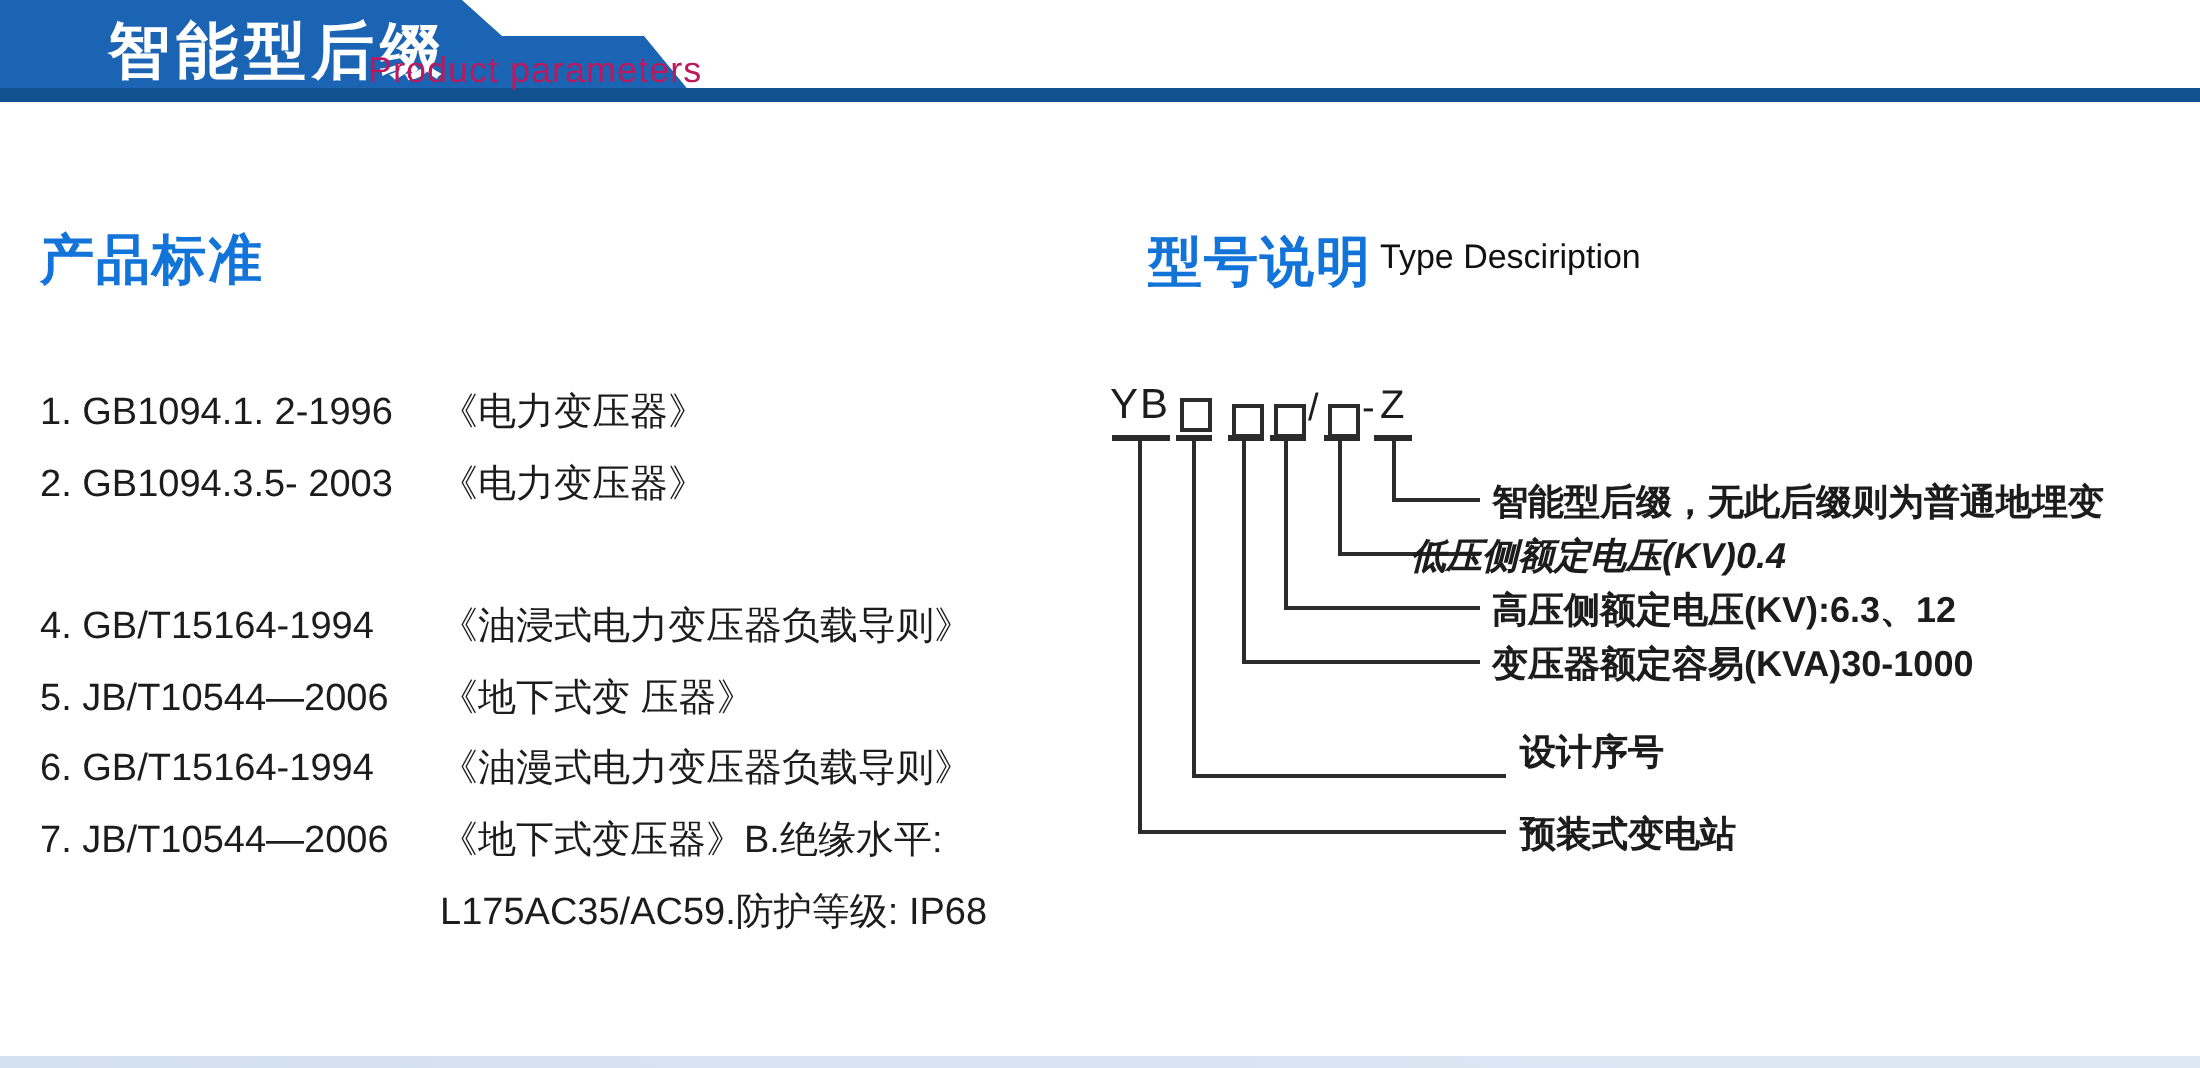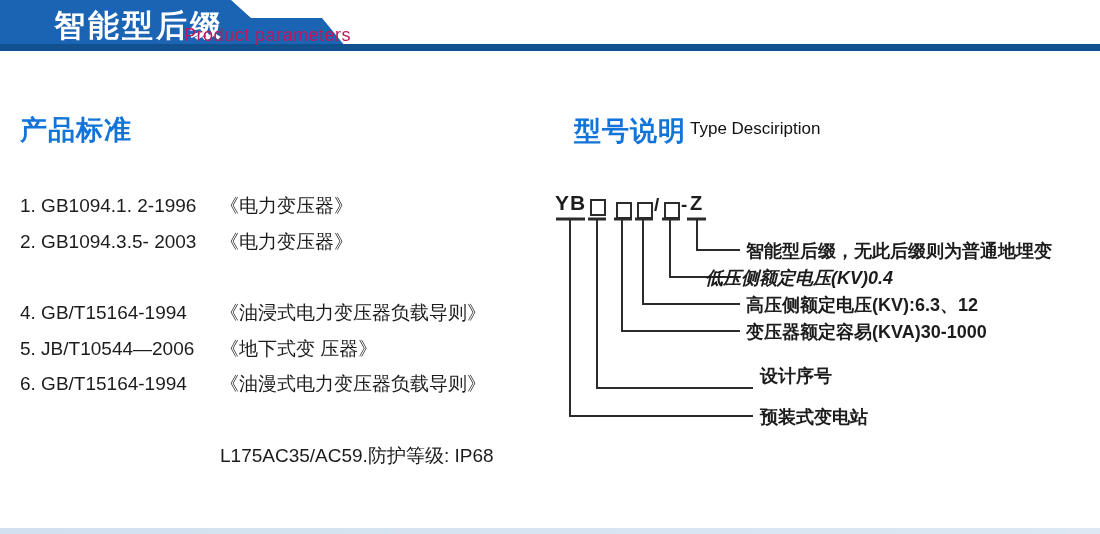--- a/index.html
+++ b/index.html
@@ -31,21 +31,21 @@
   .h-en{position:absolute;font-size:17px;color:#111111;}
   #std-zh{left:20px;top:112px;}
   #std-en{left:146px;top:122px;}
   #type-zh{left:574px;top:113px;}
   #type-en{left:690px;top:119px;text-align:center;}
   
   .std-row{position:absolute;left:20px;width:540px;font-size:19px;white-space:nowrap;}
   .std-code{display:inline-block;width:200px;}
   
   .diagram-svg{position:absolute;left:0;top:0;width:1100px;height:534px;pointer-events:none;}
-  .code-el{position:absolute;font-weight:bold;color:#1d1d1d;}
+  .code-el{position:absolute;font-weight:normal;color:#1d1d1d;}
   .code-box{position:absolute;width:12px;height:13px;border:2px solid #2b2b2b;background:#fff;}
   .dg-label{position:absolute;font-size:18px;font-weight:bold;color:#1c1c1c;white-space:nowrap;}
   
   .bottom-strip{
     position:absolute;left:0;bottom:0;width:1100px;height:6px;
     background:linear-gradient(to right,#d3e0ef,#dde8f4);
   }
 </style>
 </head>
 <body>
@@ -68,20 +68,23 @@
     <span class="std-code">2. GB1094.3.5- 2003</span><span class="std-title">《电力变压器》</span>
   </div>
   <div class="std-row" style="top:300px">
     <span class="std-code">4. GB/T15164-1994</span><span class="std-title">《油浸式电力变压器负载导则》</span>
   </div>
   <div class="std-row" style="top:336px">
     <span class="std-code">5. JB/T10544—2006</span><span class="std-title">《地下式变 压器》</span>
   </div>
   <div class="std-row" style="top:371px">
     <span class="std-code">6. GB/T15164-1994</span><span class="std-title">《油漫式电力变压器负载导则》</span>
+  </div>
+  <div class="std-row" style="top:407px">
+    <span class="std-code">7. JB/T10544—2006</span><span class="std-title">《地下式变压器》B.绝缘水平:</span>
   </div>
   <div class="std-row" style="top:443px">
     <span class="std-code"></span><span class="std-title">L175AC35/AC59.防护等级: IP68</span>
   </div>
 
   <div class="code-el" style="left:555px;top:191px;font-size:21px;letter-spacing:1px;">YB</div>
   <div class="code-box" style="left:590px;top:199px;"></div>
   <div class="code-box" style="left:616px;top:202px;"></div>
   <div class="code-box" style="left:637px;top:202px;"></div>
   <div class="code-el" style="left:654px;top:194px;font-size:19px;">/</div>

